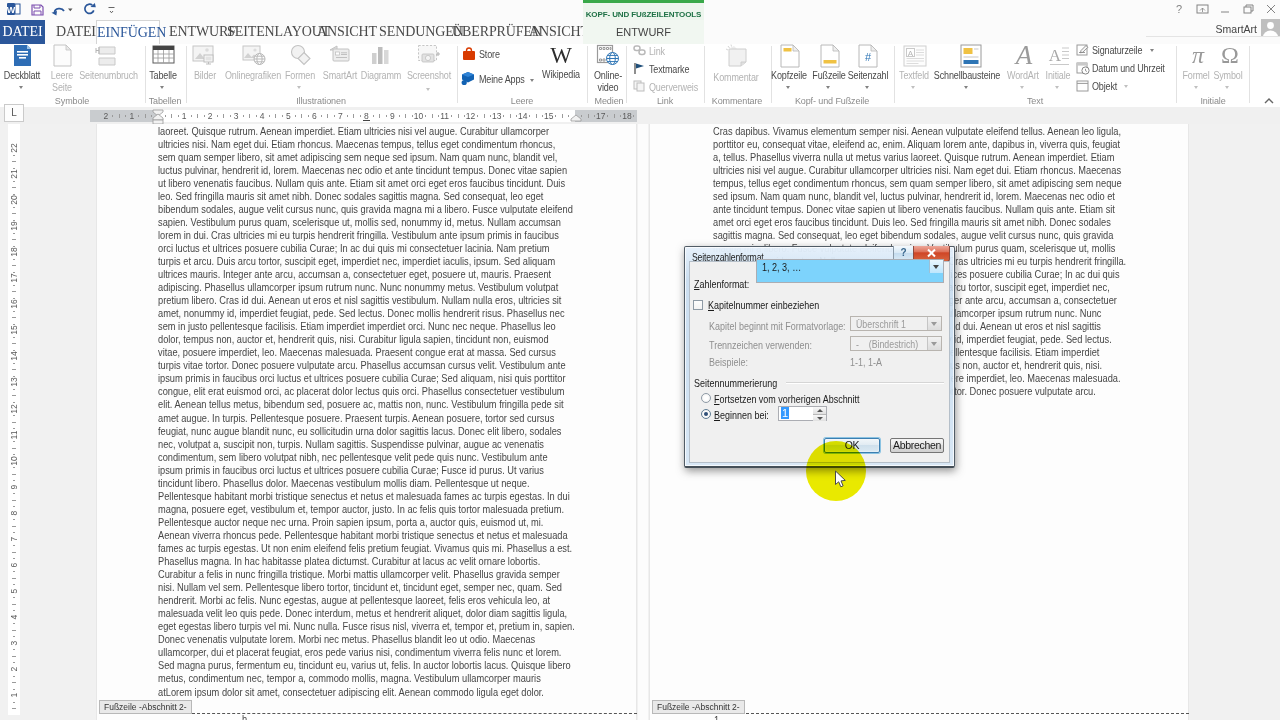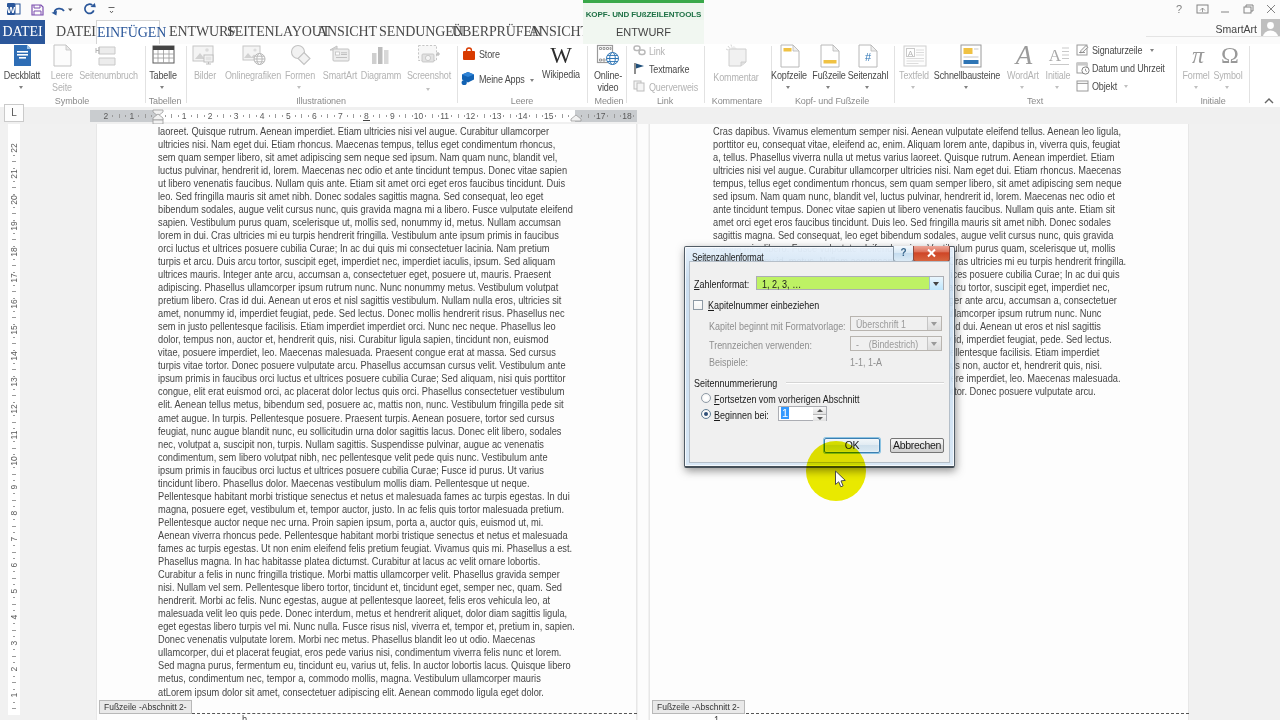--- a/index.html
+++ b/index.html
@@ -596,21 +596,21 @@
 
   <div class="abs" id="dlg">
     <div class="abs" id="dlgframe"></div>
     <div class="abs" id="dlgtitle">Seitenzahlenformat</div>
     <div class="abs" id="dlghelp"><span>?</span></div>
     <div class="abs" id="dlgclose"><svg width="13" height="11" viewBox="0 0 13 11">
           <path d="M3,1.5 L10,8.5 M10,1.5 L3,8.5" stroke="#fff" stroke-width="2" fill="none"></path>
         </svg></div>
     <div class="abs" id="dlgclient"></div>
     <div class="abs dtext" style="left:10px;top:31.5px;"><u>Z</u>ahlenformat:</div>
-    <div class="abs combo" style="left:72px;top:30px;width:188px;height:14px;background:#bef264;">
+    <div class="abs combo" style="left:72px;top:13px;width:188px;height:24px;background:#7dd3fc;">
       <span class="cbtext" style="color:#1a1a1a;">1, 2, 3, …</span>
       <div class="cbbtn on">
           <div class="cbarr"></div>
         </div>
     </div>
     <div class="abs" id="dlgcheck"></div>
     <div class="abs dtext" style="left:24px;top:53px;"><u>K</u>apitelnummer einbeziehen</div>
     <div class="abs dtext dis" style="left:25px;top:73.5px;">Kapitel beginnt mit Formatvorlage:</div>
     <div class="abs combo dcombo" style="left:166px;top:70px;">
       <span class="cbtext">Überschrift 1</span>

